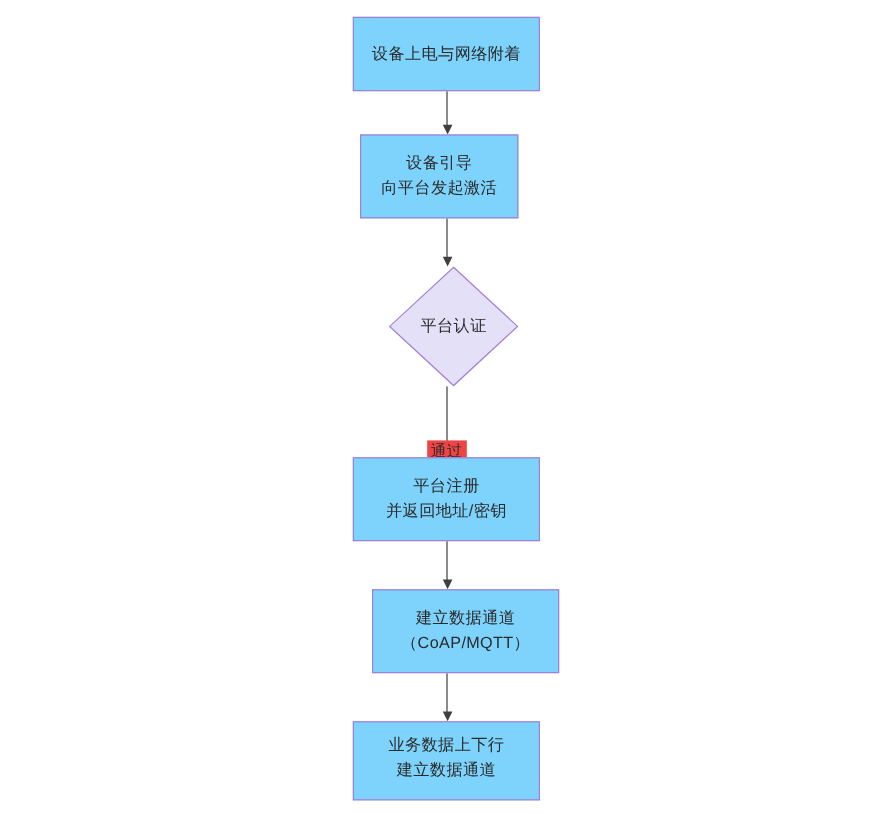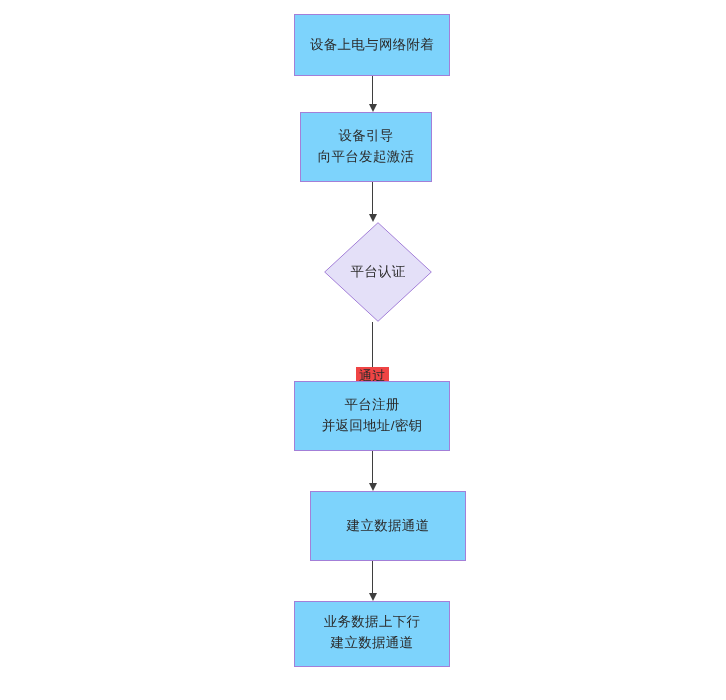--- a/index.html
+++ b/index.html
@@ -127,20 +127,21 @@
     <span class="dtext">平台认证</span>
   </div>
 
   <div class="node" style="left:294px; top:381px; width:156px; height:70px;">
     <span class="line">平台注册</span>
     <span class="line">并返回地址/密钥</span>
   </div>
 
   <div class="node" style="left:294px; top:491px; width:156px; height:70px;margin-left:16px;">
     <span class="line">建立数据通道</span>
+    <span class="line">（CoAP/MQTT）</span>
   </div>
 
   <div class="node" style="left:294px; top:601px; width:156px; height:66px;font-family:Liberation Mono, monospace;">
     <span class="line">业务数据上下行</span>
     <span class="line">建立数据通道</span>
   </div>
 
 </div>
 
 </body></html>

